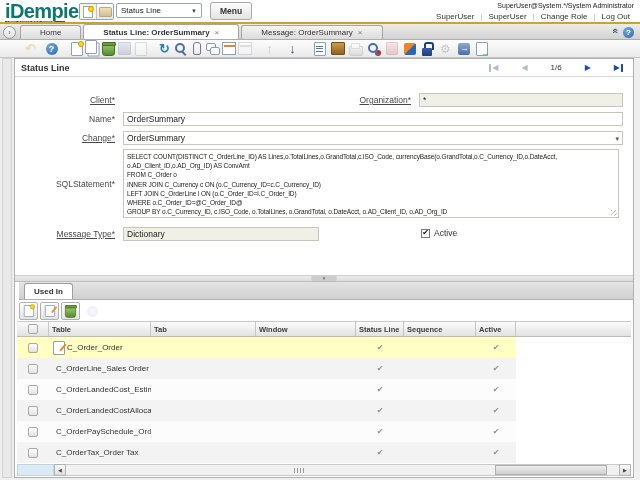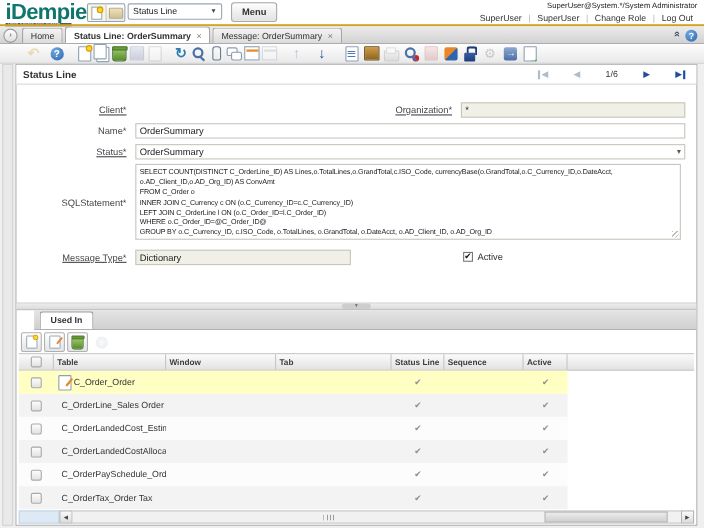--- a/index.html
+++ b/index.html
@@ -21,21 +21,21 @@
   .menu-btn{position:absolute;left:210px;top:2px;height:16px;padding:0 9px;background:linear-gradient(#fefefe,#e2e2e2);border:1px solid #a8a8a8;border-radius:3px;font-size:8.5px;font-weight:700;color:#333;display:flex;align-items:center}
   .uinfo{position:absolute;right:6px;top:2px;font-size:7px;color:#222}
   .hlinks{position:absolute;right:4px;top:12px;font-size:8px;color:#333;display:flex;align-items:center}
   .hlink{padding:0 6px;cursor:default}
   .hsep{color:#b5b5b5}
   .goldline{position:absolute;left:0;top:22px;width:640px;height:2px;background:#d2a321}
   
   .tabrow{position:absolute;left:0;top:24px;width:640px;height:16px;background:linear-gradient(#ececec,#d2d2d2);border-bottom:1px solid #adadad;box-sizing:border-box;display:flex;align-items:flex-end}
   .side-toggle{position:absolute;left:3px;top:26px;width:11px;height:11px;border-radius:50%;border:1px solid #999;background:linear-gradient(#fff,#ddd);font-size:7px;color:#555;display:flex;align-items:center;justify-content:center}
   .tabs-box{display:flex;align-items:flex-end;margin-left:20px;height:100%}
-  .wtab{display:flex;align-items:center;height:13px;padding:0 7px;margin-right:2px;border:1px solid #a5a5a5;border-bottom:none;border-radius:3px 3px 0 0;background:linear-gradient(#f4f4f4,#dcdcdc);font-size:8px;color:#333;white-space:nowrap}
+  .wtab{display:flex;align-items:center;height:13px;padding:0 19px;margin-right:2px;border:1px solid #a5a5a5;border-bottom:none;border-radius:3px 3px 0 0;background:linear-gradient(#f4f4f4,#dcdcdc);font-size:8px;color:#333;white-space:nowrap}
   .wtab.active{background:#fff;font-weight:700;height:14px}
   .wtab .close{margin-left:5px;color:#777;font-size:8px;font-weight:400}
   .collapse-all{position:absolute;right:22px;top:26px;font-size:10px;font-weight:700;color:#44506a;transform:rotate(90deg);line-height:1}
   .help-mini{position:absolute;right:6px;top:27px;width:11px;height:11px;border-radius:50%;background:radial-gradient(circle at 35% 30%,#6ea8e0,#2d66b0);color:#fff;font-size:8px;font-weight:700;display:flex;align-items:center;justify-content:center}
   
   .toolbar{position:absolute;left:0;top:40px;width:640px;height:18px;background:linear-gradient(#fdfdfd,#e9e9e9);border-bottom:1px solid #c6c6c6;box-sizing:border-box;display:flex;align-items:center;padding-left:22px}
   .tbi{position:relative;width:15px;height:16px;margin-left:1px;display:inline-flex;align-items:center;justify-content:center;flex:0 0 auto}
   .dis{opacity:.32}
   .i-undo::before{content:"↶";font-size:13px;font-weight:700;color:#d9a62e}
   .i-help::before{content:"?";width:12px;height:12px;border-radius:50%;background:radial-gradient(circle at 35% 30%,#6ea8e0,#2d66b0);color:#fff;font-size:9px;font-weight:700;display:flex;align-items:center;justify-content:center}
@@ -104,21 +104,21 @@
   .chk{position:absolute;display:flex;align-items:center;gap:4px;font-size:8.5px;color:#333}
   #f-active{left:406px;top:169px}
   .box{width:9px;height:9px;border:1px solid #777;background:#fff;display:flex;align-items:center;justify-content:center;font-size:8px;color:#111;line-height:1;box-sizing:border-box}
   .box.checked::before{content:"✔";margin-top:-1px}
   
   .splitter{position:absolute;left:0;top:216px;right:0;height:7px;background:linear-gradient(#ececec,#dcdcdc);border-top:1px solid #cfcfcf;border-bottom:1px solid #bdbdbd;box-sizing:border-box;display:flex;align-items:center;justify-content:center}
   .grip{width:26px;height:5px;background:#cdcdcd;border-radius:2px;display:flex;align-items:center;justify-content:center;font-size:5px;color:#666;line-height:1}
   .grip::before{content:"▾"}
   
   .detail{position:absolute;left:0;top:223px;right:0;bottom:0}
-  .dtabs{position:absolute;left:16px;top:0;right:0;height:18px;background:linear-gradient(#e4e4e4,#d0d0d0);border-bottom:1px solid #b0b0b0;box-sizing:border-box}
+  .dtabs{position:absolute;left:4px;top:0;right:0;height:18px;background:linear-gradient(#e4e4e4,#d0d0d0);border-bottom:1px solid #b0b0b0;box-sizing:border-box}
   .dtab{position:absolute;left:5px;bottom:0;height:15px;padding:0 9px;background:#fff;border:1px solid #9e9e9e;border-bottom:none;border-radius:3px 3px 0 0;font-size:8px;font-weight:700;color:#333;display:flex;align-items:center}
   .dtoolbar{position:absolute;left:4px;top:20px;height:18px;display:flex;align-items:center}
   .mini-btn{width:17px;height:16px;border:1px solid #b0b0b0;background:linear-gradient(#fff,#e4e4e4);border-radius:2px;display:inline-flex;align-items:center;justify-content:center;margin-right:2px}
   .mini-btn .tbi{margin:0;transform:scale(.85)}
   .ghead{position:absolute;left:2px;top:39px;right:2px;height:16px;display:flex;background:linear-gradient(#fbfbfb,#e2e2e2);border-top:1px solid #c8c8c8;border-bottom:1px solid #bcbcbc;box-sizing:border-box}
   .gh{box-sizing:border-box;border-right:1px solid #c6c6c6;display:flex;align-items:center;padding:0 3px;font-size:7.5px;font-weight:700;color:#3c3c3c;overflow:hidden;white-space:nowrap}
   .gh.fill{flex:1;border-right:none}
   .w-check{width:32px;justify-content:center}
   .w-table{width:102px}
   .w-window{width:100px}
@@ -242,21 +242,21 @@
     </div>
 
     <div class="lbl link" id="f-client-l">Client*</div>
 
     <div class="lbl link" id="f-org-l">Organization*</div>
     <div class="fld ro" id="f-org">*</div>
 
     <div class="lbl" id="f-name-l">Name*</div>
     <div class="fld rw" id="f-name">OrderSummary</div>
 
-    <div class="lbl link" id="f-msg-l">Status*</div>
+    <div class="lbl link" id="f-msg-l">Change*</div>
     <div class="fld rw combo" id="f-msg">OrderSummary</div>
 
     <div class="lbl" id="f-sql-l">SQLStatement*</div>
     <div id="f-sql">SELECT COUNT(DISTINCT C_OrderLine_ID) AS Lines,o.TotalLines,o.GrandTotal,c.ISO_Code, currencyBase(o.GrandTotal,o.C_Currency_ID,o.DateAcct,
 o.AD_Client_ID,o.AD_Org_ID) AS ConvAmt
 FROM C_Order o
 INNER JOIN C_Currency c ON (o.C_Currency_ID=c.C_Currency_ID)
 LEFT JOIN C_OrderLine l ON (o.C_Order_ID=l.C_Order_ID)
 WHERE o.C_Order_ID=@C_Order_ID@
 GROUP BY o.C_Currency_ID, c.ISO_Code, o.TotalLines, o.GrandTotal, o.DateAcct, o.AD_Client_ID, o.AD_Org_ID</div>
@@ -288,22 +288,22 @@
             <span class="tbi i-delete-row"></span>
           </span>
           <span class="tbi i-customize dis" style="margin-left: 3px;"></span>
         </div>
 
       <div class="ghead">
         <div class="gh w-check">
           <span class="gcb"></span>
         </div>
         <div class="gh w-table">Table</div>
+        <div class="gh w-tab">Tab</div>
         <div class="gh w-window">Window</div>
-        <div class="gh w-tab">Tab</div>
         <div class="gh w-status">Status Line</div>
         <div class="gh w-seq">Sequence</div>
         <div class="gh w-active">Active</div>
         <div class="gh fill"></div>
       </div>
 
       <div class="grows">
           <div class="grow sel">
             <div class="gc w-check">
               <span class="gcb"></span>

